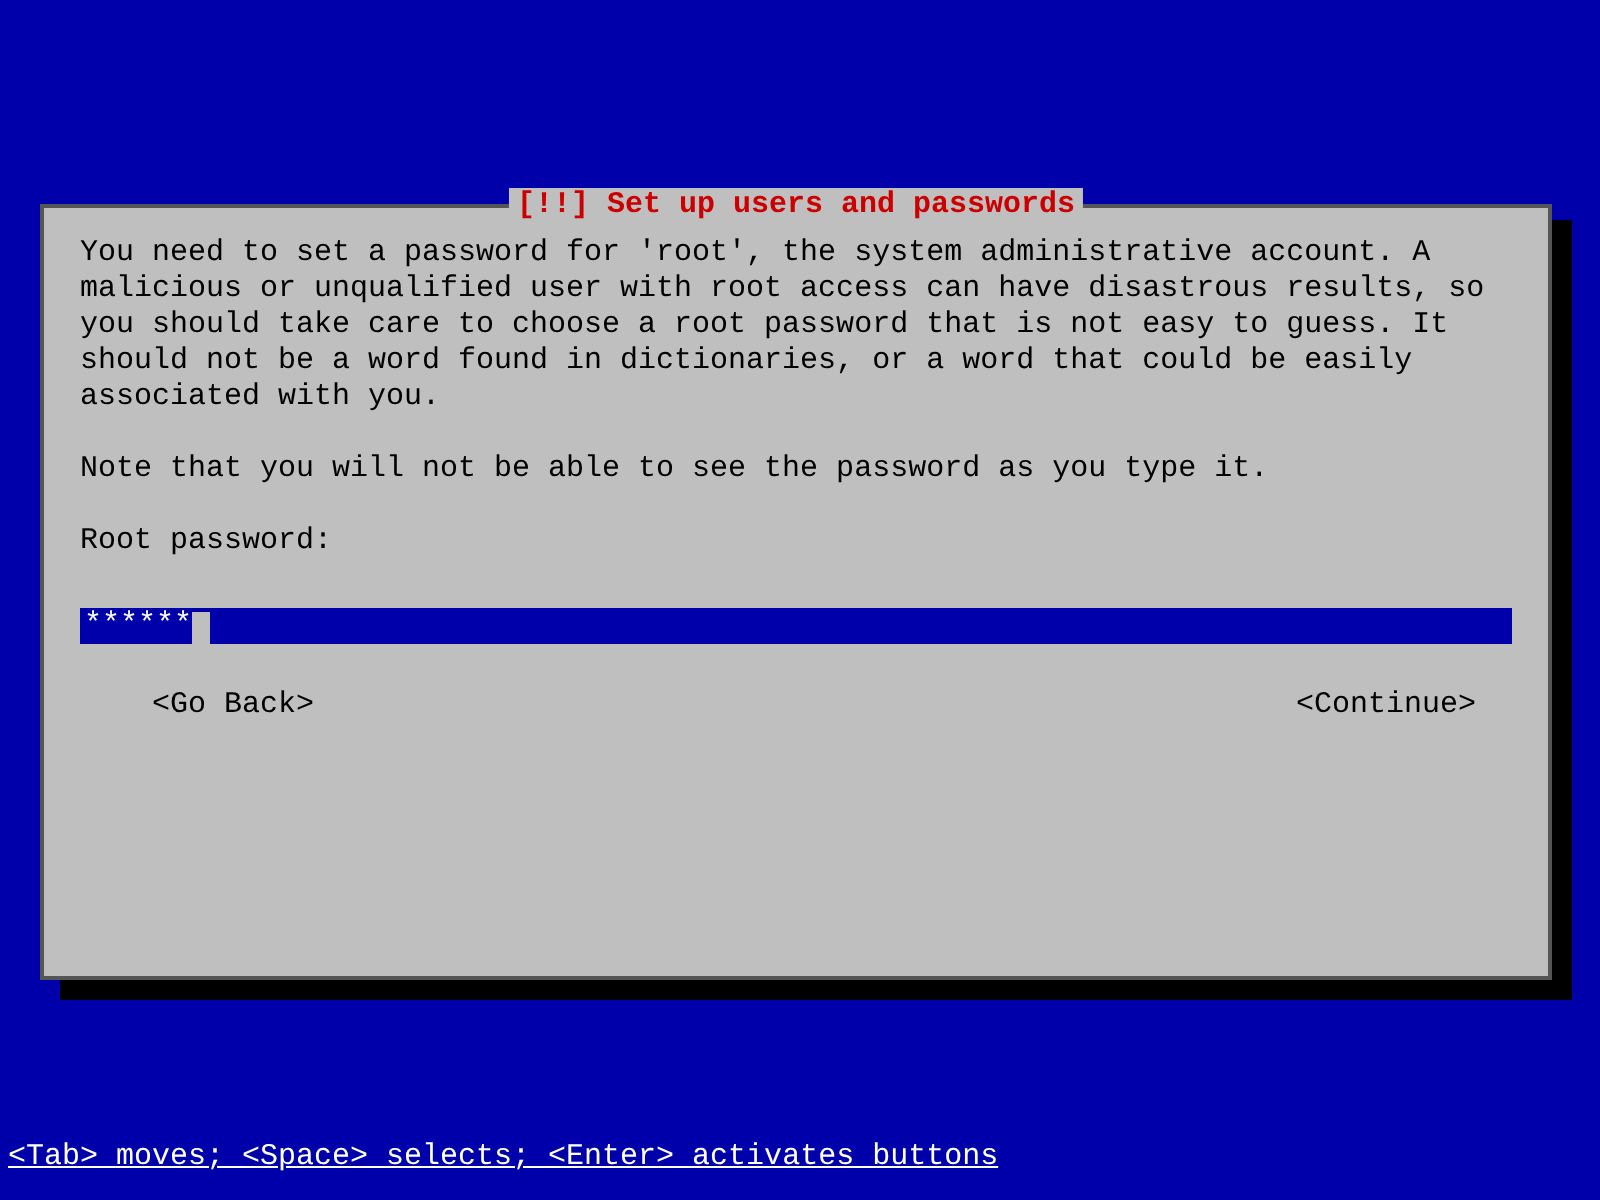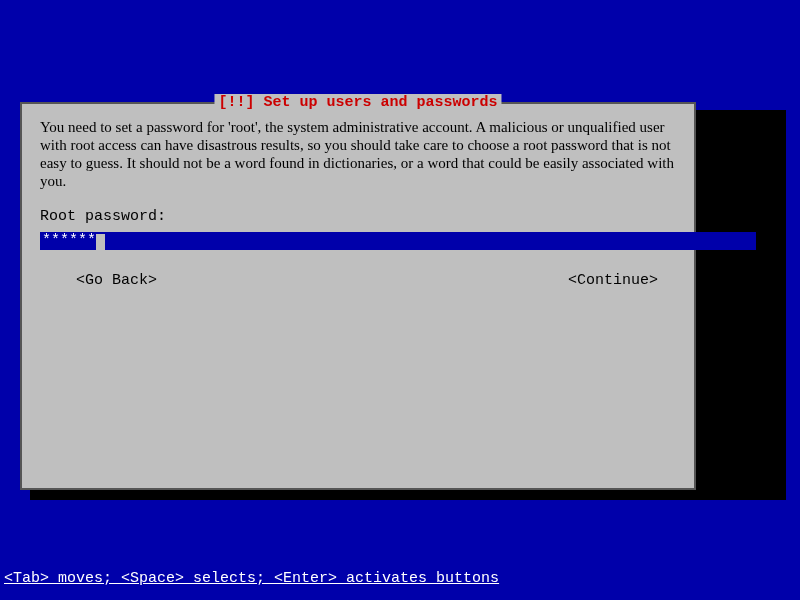--- a/index.html
+++ b/index.html
@@ -22,21 +22,21 @@
       left: 30px;
       top: 110px;
       width: 756px;
       height: 390px;
       background: #000;
     }
     .dialog {
       position: absolute;
       left: 20px;
       top: 102px;
-      width: 676px;
+      width: 756px;
       height: 388px;
       background: #bfbfbf;
       border: 2px solid #555;
     }
     .dialog-title {
       position: absolute;
       top: -10px;
       left: 50%;
       transform: translateX(-50%);
       background: #bfbfbf;
@@ -45,25 +45,24 @@
       white-space: nowrap;
       font-weight: bold;
     }
     .dialog-content {
       padding: 14px 18px 10px 18px;
       color: #000;
     }
     .para {
       margin-bottom: 18px;
       white-space: pre-wrap;
-      font-family: Liberation Serif, serif;
     }
     .prompt-label {
       margin-top: 2px;
-      margin-bottom: 6px;
+      margin-bottom: 24px;
     }
     .password-field {
       background: #0000aa;
       color: #fff;
       height: 18px;
       width: 716px;
       padding: 0 2px;
       line-height: 18px;
       position: relative;
       margin-bottom: 22px;
@@ -100,20 +99,21 @@
   </style>
 </head>
 <body>
 
 <div class="dialog-shadow"></div>
 
 <div class="dialog">
   <div class="dialog-title">[!!] Set up users and passwords</div>
   <div class="dialog-content">
     <div class="para">You need to set a password for 'root', the system administrative account. A malicious or unqualified user with root access can have disastrous results, so you should take care to choose a root password that is not easy to guess. It should not be a word found in dictionaries, or a word that could be easily associated with you.</div>
+    <div class="para">Note that you will not be able to see the password as you type it.</div>
     <div class="prompt-label">Root password:</div>
     <div class="password-field">
       <span class="password-value">******</span><span class="cursor"></span>
     </div>
     <div class="button-row">
       <span class="tui-button">&lt;Go Back&gt;</span>
       <span class="tui-button">&lt;Continue&gt;</span>
     </div>
   </div>
 </div>

